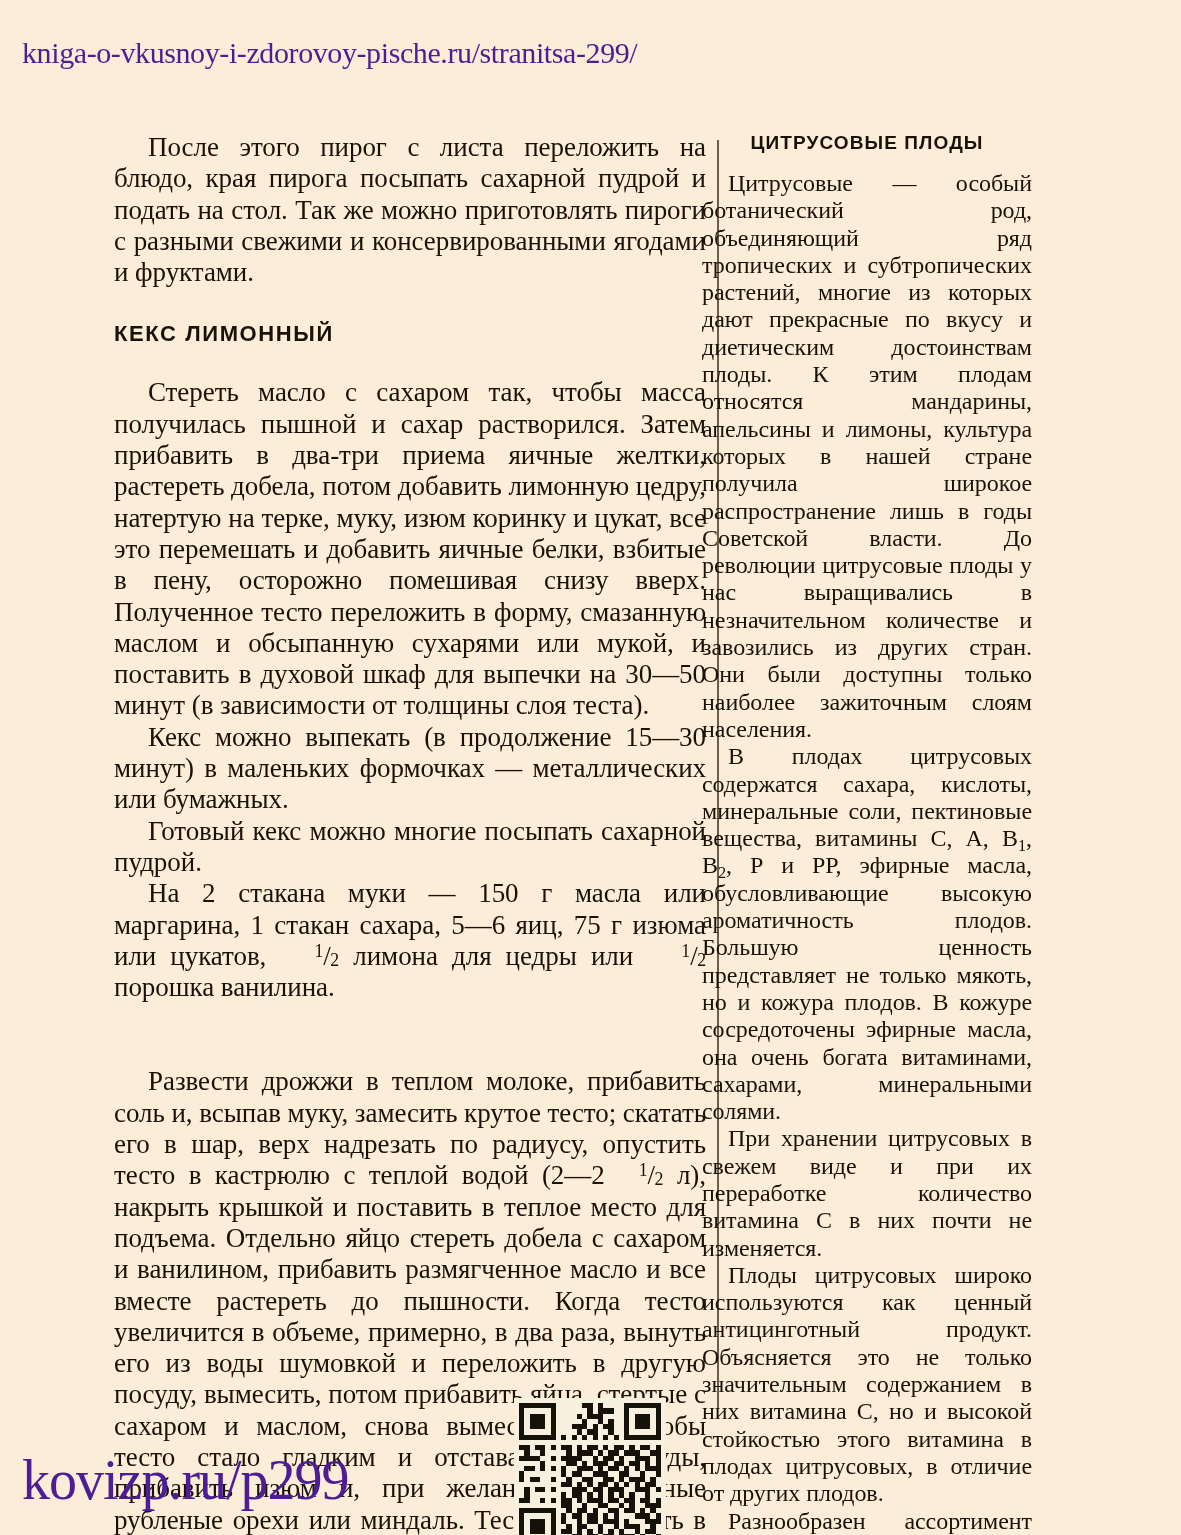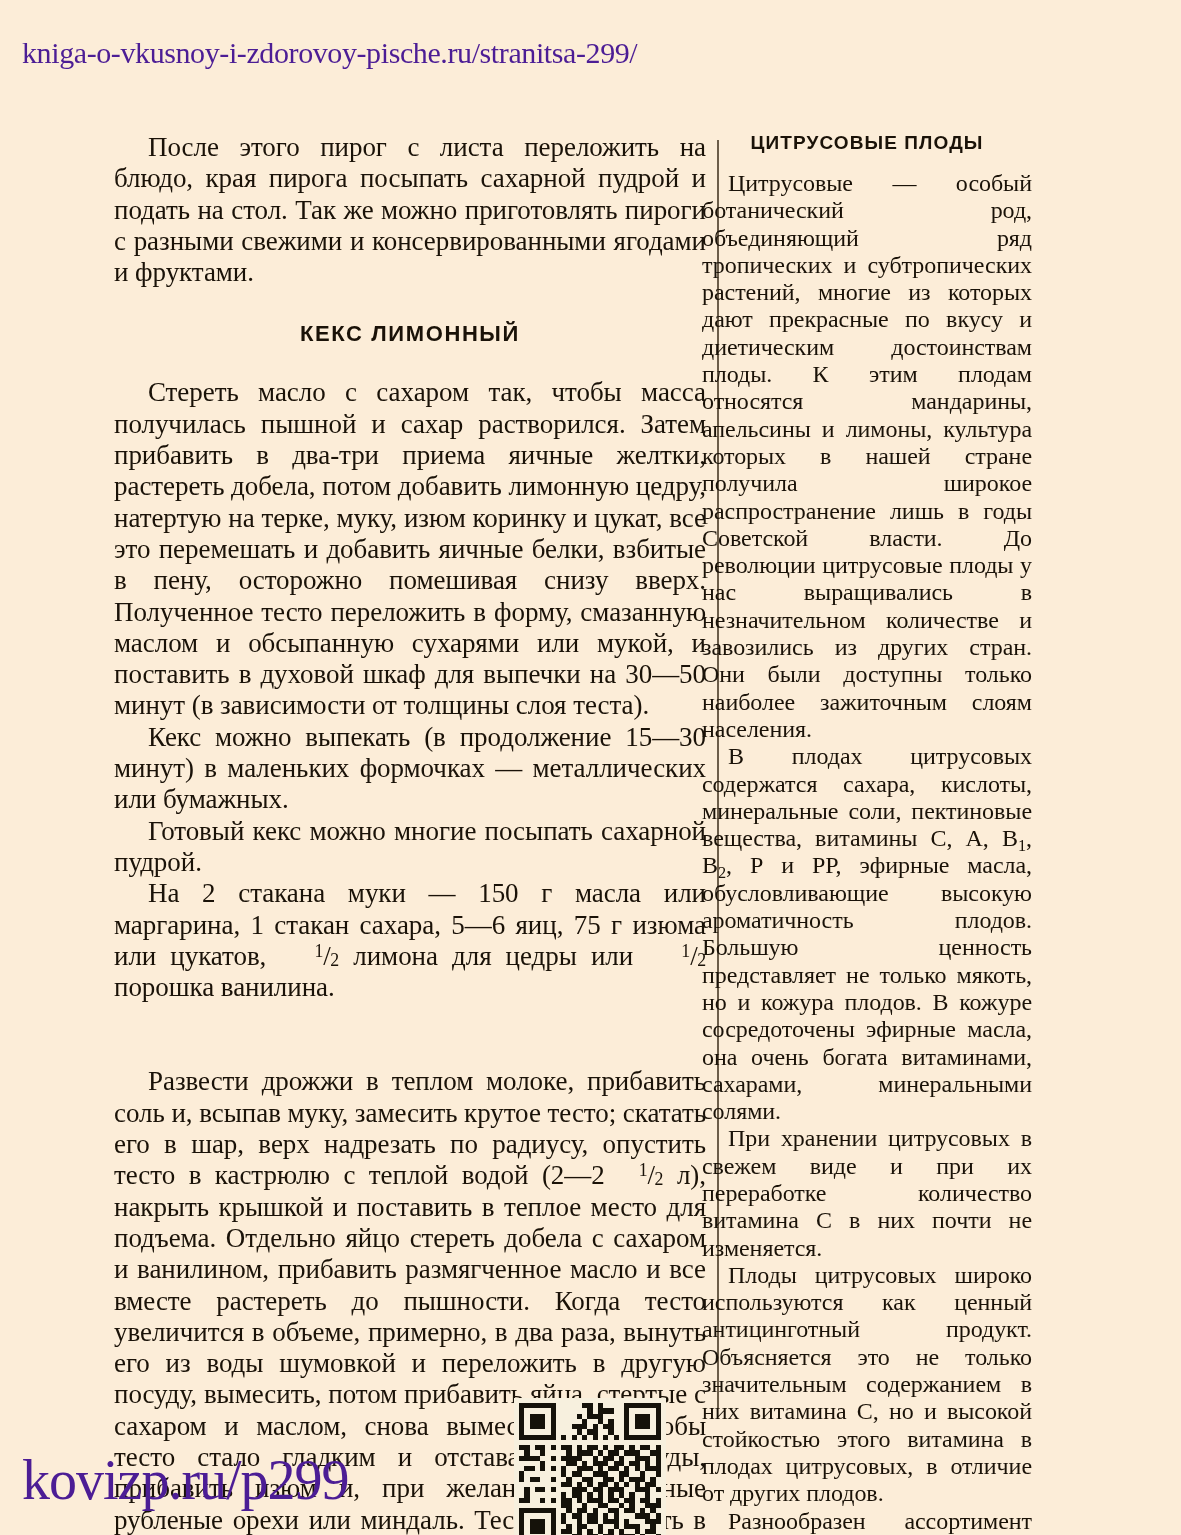--- a/index.html
+++ b/index.html
@@ -79,21 +79,20 @@
     text-indent: 26px;
     letter-spacing: -0.05px;
   }
 
   h2.recipe-title {
     margin: 0;
     font-family: "Liberation Sans", "DejaVu Sans", sans-serif;
     font-weight: bold;
     font-size: 22px;
     letter-spacing: 1.6px;
-    text-align: center;
     text-indent: 0;
   }
   .sp-before-title { height: 33px; }
   .sp-after-title  { height: 30px; }
 
   h2.section-title {
     margin: 0;
     font-family: "Liberation Sans", "DejaVu Sans", sans-serif;
     font-weight: bold;
     font-size: 19px;

